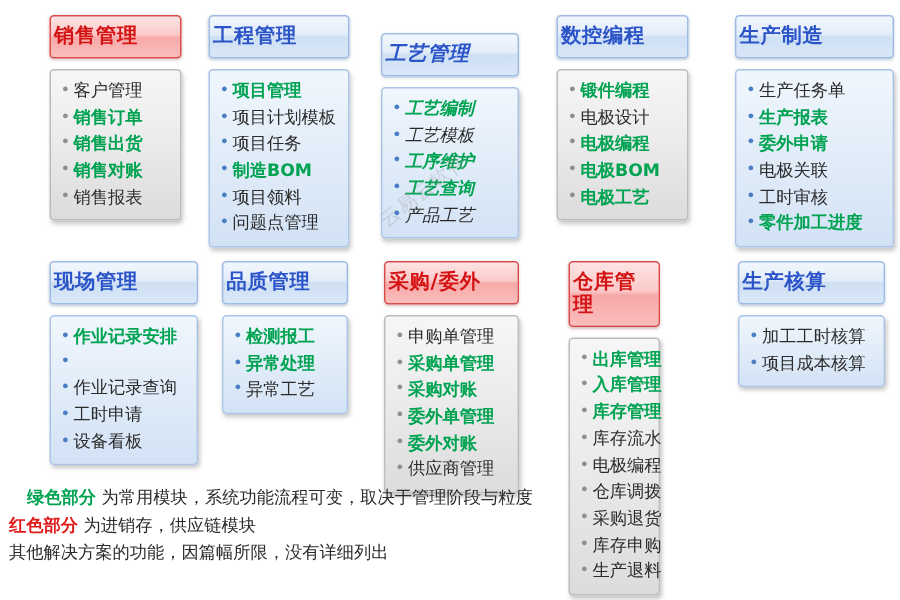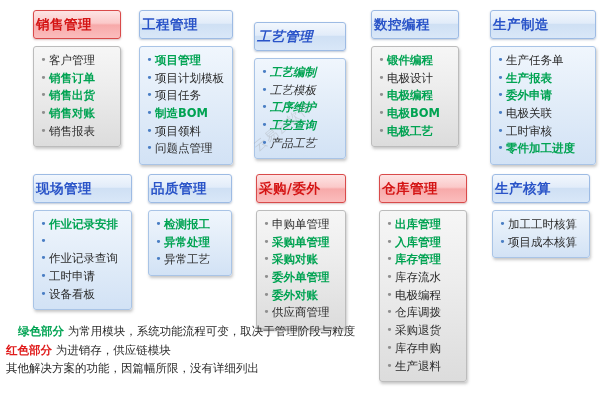--- a/index.html
+++ b/index.html
@@ -320,21 +320,21 @@
               <span class="bullet">•</span>
               <span class="itxt green">委外对账</span>
             </li>
             <li class="mod-item">
               <span class="bullet">•</span>
               <span class="itxt normal">供应商管理</span>
             </li>
           </ul>
         </div>
       </div>
-      <div class="module" style="left: 379px; top: 174px; width: 88px;">
+      <div class="module" style="left: 379px; top: 174px; width: 61px;">
         <div class="mod-header red">仓库管理</div>
         <div class="mod-body gray">
           <ul>
             <li class="mod-item">
               <span class="bullet">•</span>
               <span class="itxt green">出库管理</span>
             </li>
             <li class="mod-item">
               <span class="bullet">•</span>
               <span class="itxt green">入库管理</span>

